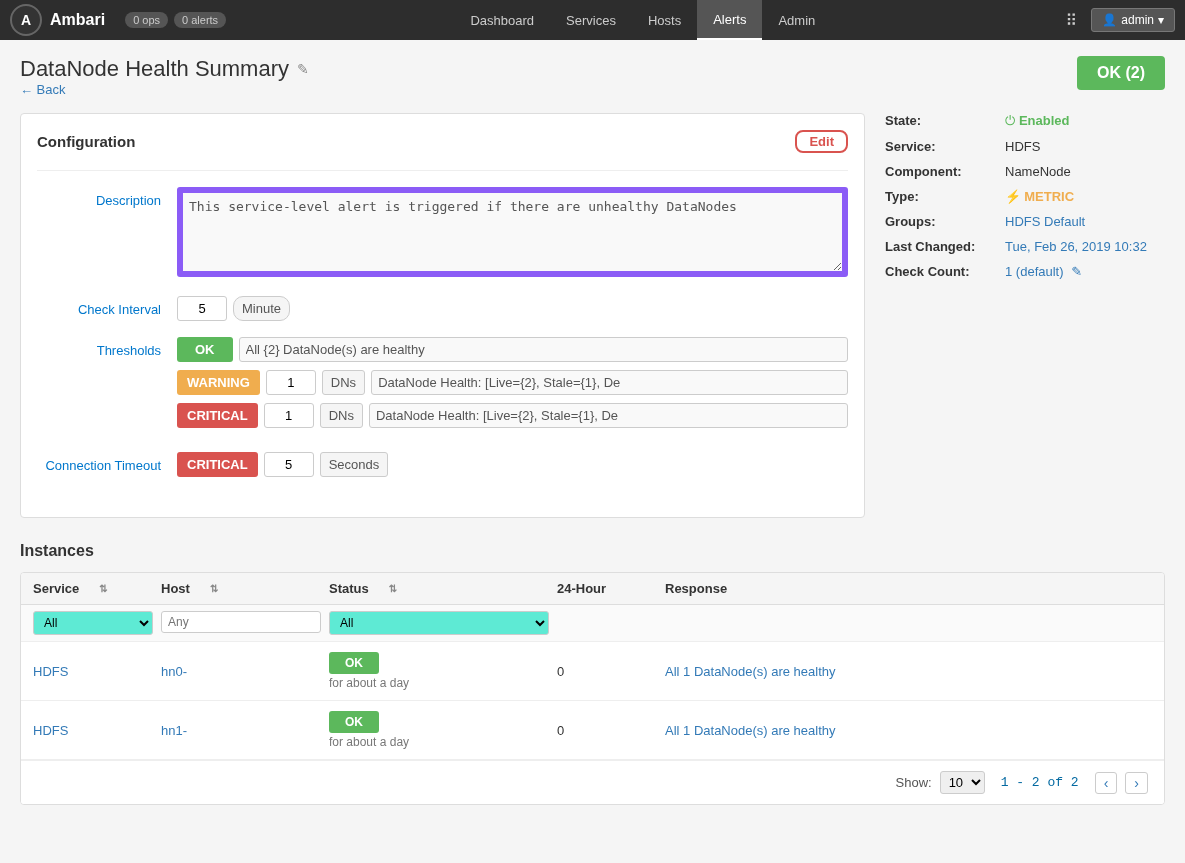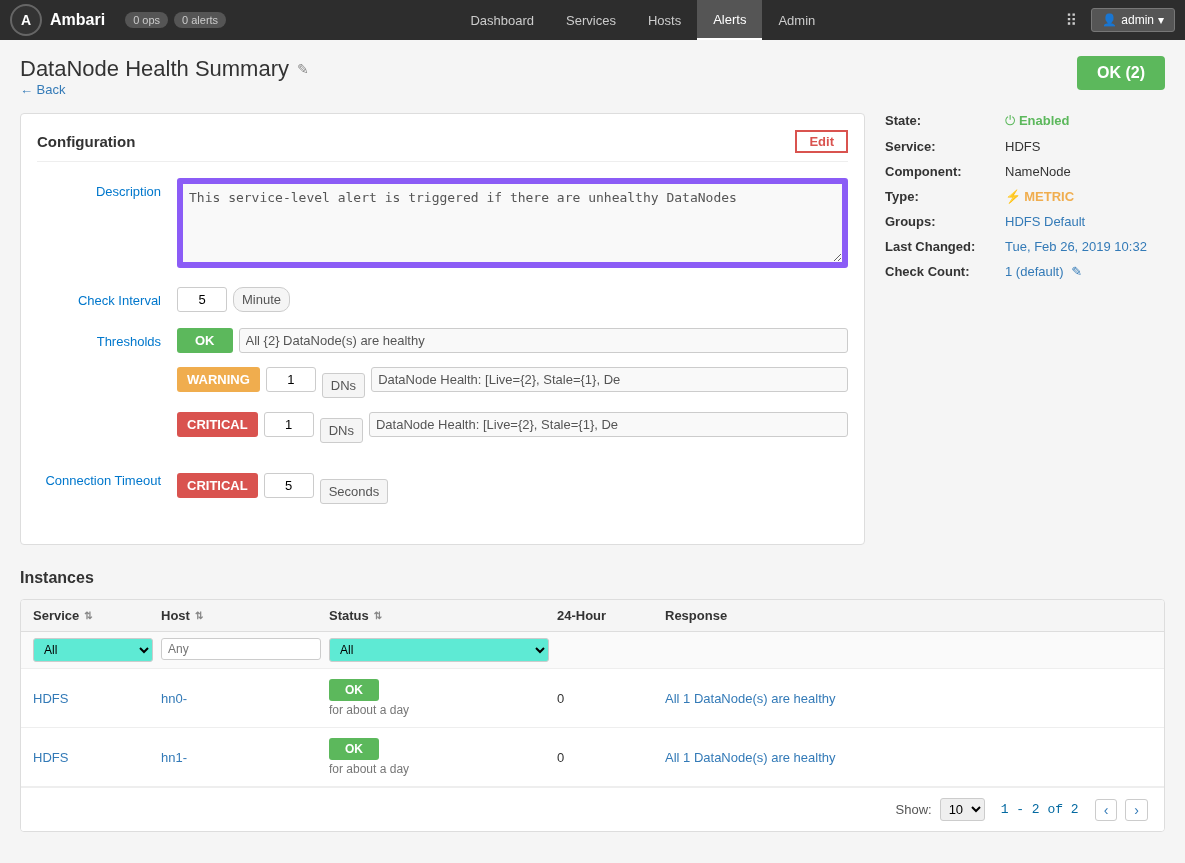--- a/index.html
+++ b/index.html
@@ -68,27 +68,27 @@
 
     
     .main-layout { display: flex; gap: 20px; }
     .config-panel {
       flex: 1;
       background: #fff; border: 1px solid #ddd; border-radius: 4px;
       padding: 16px;
     }
     .config-header {
       display: flex; align-items: center; justify-content: space-between;
-      margin-bottom: 16px; padding-bottom: 8px; border-bottom: 1px solid #eee;
+      margin-bottom: 16px; padding-bottom: 17px; border-bottom: 1px solid #eee;
     }
     .config-title { font-size: 15px; font-weight: bold; color: #333; }
     .edit-btn {
       border: 2px solid #d9534f; color: #d9534f; background: #fff;
       padding: 2px 12px; cursor: pointer; font-size: 13px; font-weight: bold;
-      border-radius: 0;
+      border-radius: 8px;
     }
 
     .form-row { display: flex; align-items: flex-start; margin-bottom: 16px; }
     .form-label { width: 140px; color: #0077cc; font-size: 13px; padding-top: 6px; text-align: right; padding-right: 16px; flex-shrink: 0; }
     .form-control-area { flex: 1; }
     .description-textarea {
       width: 100%; height: 90px; border: 6px solid #8b5cf6; border-radius: 3px;
       padding: 6px; font-size: 13px; color: #555; background: #f9f9f9; resize: vertical;
     }
     .check-interval-row { display: flex; align-items: center; gap: 6px; }
@@ -97,21 +97,21 @@
       font-size: 13px; text-align: center;
     }
     .unit-label { font-size: 13px; color: #555; border: 1px solid #ccc; padding: 4px 8px; border-radius: 10px; background: #f5f5f5; }
 
     .threshold-row { display: flex; align-items: center; gap: 6px; margin-bottom: 8px; }
     .threshold-btn-ok { background: #5cb85c; color: #fff; border: none; padding: 5px 18px; border-radius: 3px; font-weight: bold; font-size: 13px; cursor: default; }
     .threshold-btn-warning { background: #f0ad4e; color: #fff; border: none; padding: 5px 10px; border-radius: 3px; font-weight: bold; font-size: 13px; cursor: default; }
     .threshold-btn-critical { background: #d9534f; color: #fff; border: none; padding: 5px 10px; border-radius: 3px; font-weight: bold; font-size: 13px; cursor: default; }
     .threshold-text-input { flex: 1; border: 1px solid #ccc; padding: 4px 6px; border-radius: 3px; font-size: 13px; color: #555; background: #f9f9f9; }
     .threshold-small { width: 50px; border: 1px solid #ccc; padding: 4px 6px; border-radius: 3px; font-size: 13px; text-align: center; }
-    .threshold-unit { font-size: 13px; color: #555; border: 1px solid #ccc; padding: 4px 8px; border-radius: 3px; background: #f5f5f5; margin-top: 12px; }
+    .threshold-unit { font-size: 13px; color: #555; border: 1px solid #ccc; padding: 4px 8px; border-radius: 3px; background: #f5f5f5; }
 
     
     .info-panel { width: 280px; flex-shrink: 0; }
     .info-row { display: flex; align-items: flex-start; margin-bottom: 10px; }
     .info-key { font-weight: bold; width: 120px; font-size: 13px; flex-shrink: 0; }
     .info-val { font-size: 13px; color: #333; }
     .enabled-text { color: #5cb85c; font-weight: bold; }
     .metric-text { color: #f0ad4e; font-weight: bold; }
     .hdfs-default-link { color: #337ab7; cursor: pointer; }
     .last-changed-val { color: #337ab7; }
@@ -129,21 +129,21 @@
       background: #fff; border: 1px solid #ddd; border-radius: 4px; overflow: hidden;
     }
     .table-header-row {
       display: grid;
       grid-template-columns: 120px 160px 220px 100px 1fr;
       background: #f5f5f5;
       border-bottom: 1px solid #ddd;
       padding: 8px 12px;
       gap: 8px;
     }
-    .th-cell { font-weight: bold; font-size: 13px; color: #333; display: flex; align-items: center; gap: 5px; }
+    .th-cell { font-weight: bold; font-size: 13px; color: #333; display: flex; align-items: center; gap: 20px; }
     .sort-icon { font-size: 10px; color: #888; }
     .filter-row {
       display: grid;
       grid-template-columns: 120px 160px 220px 100px 1fr;
       padding: 6px 12px;
       gap: 8px;
       border-bottom: 1px solid #eee;
       background: #fafafa;
     }
     .filter-select {

